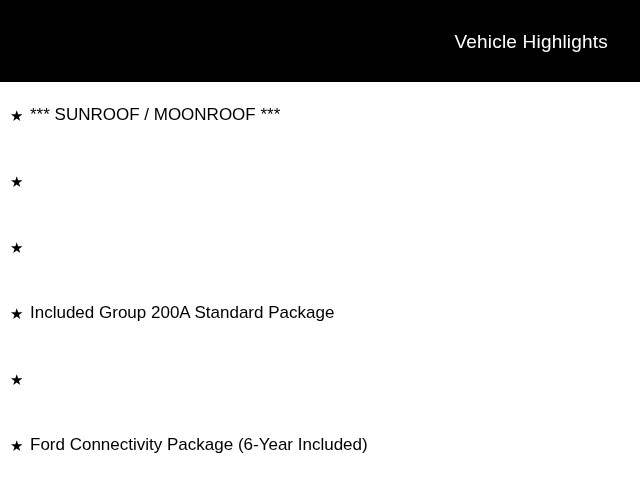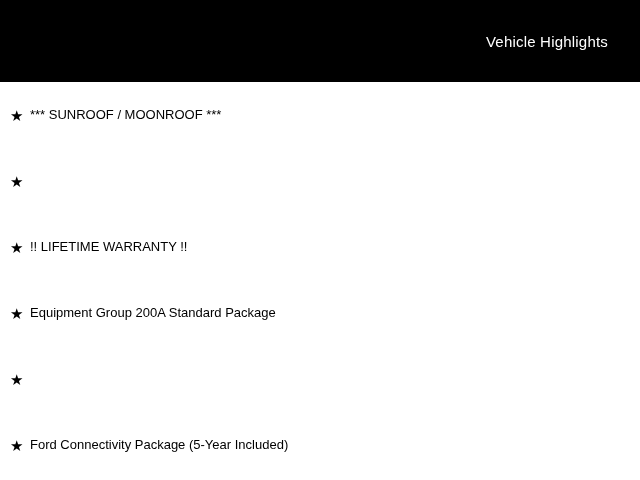--- a/index.html
+++ b/index.html
@@ -25,21 +25,21 @@
     height: 82px;
     background: #000000;
     display: flex;
     align-items: center;
     justify-content: flex-end;
     box-sizing: border-box;
     padding-right: 32px;
   }
   .header-title {
     color: #ffffff;
-    font-size: 15px;
+    font-size: 19px;
     font-weight: 400;
     letter-spacing: 0.2px;
     line-height: 1;
   }
   .content {
     padding: 22px 0 0 0;
     box-sizing: border-box;
   }
   .highlight-item {
     display: flex;
@@ -51,21 +51,21 @@
     color: #000000;
     font-size: 15px;
     line-height: 19px;
     width: 20px;
     flex: 0 0 20px;
     text-align: left;
     padding-top: 2px;
   }
   .item-label {
     color: #000000;
-    font-size: 13px;
+    font-size: 17px;
     line-height: 22px;
     font-weight: 400;
     white-space: nowrap;
   }
   .left-edge-strip {
     position: absolute;
     left: 0;
     top: 82px;
     width: 3px;
     height: 398px;
@@ -87,33 +87,32 @@
       <span class="bullet-star">★</span>
       <span class="item-label">*** SUNROOF / MOONROOF ***</span>
     </div>
 
     <div class="highlight-item">
       <span class="bullet-star">★</span>
     </div>
 
     <div class="highlight-item">
       <span class="bullet-star">★</span>
-      <span class="item-label">!! LIFETIME WARRANTY !!</span>
     </div>
 
     <div class="highlight-item">
       <span class="bullet-star">★</span>
-      <span class="item-label">Equipment Group 200A Standard Package</span>
+      <span class="item-label">Included Group 200A Standard Package</span>
     </div>
 
     <div class="highlight-item">
       <span class="bullet-star">★</span>
     </div>
 
     <div class="highlight-item">
       <span class="bullet-star">★</span>
-      <span class="item-label">Ford Connectivity Package (5-Year Included)</span>
+      <span class="item-label">Ford Connectivity Package (6-Year Included)</span>
     </div>
 
   </div>
 
   <div class="left-edge-strip"></div>
 </div>
 
 </body></html>

